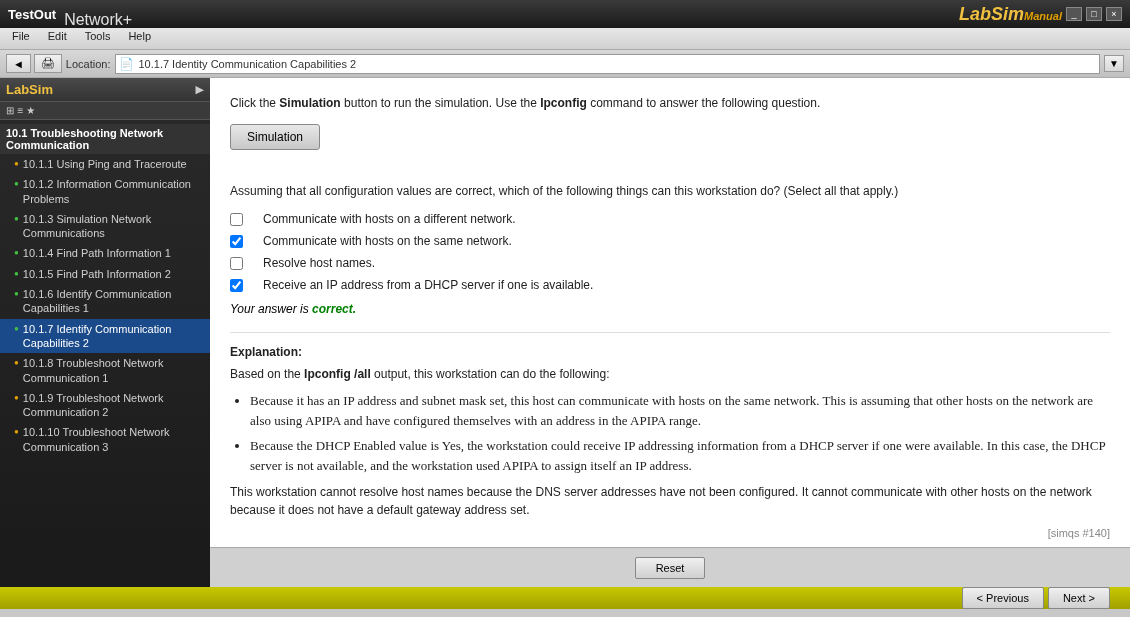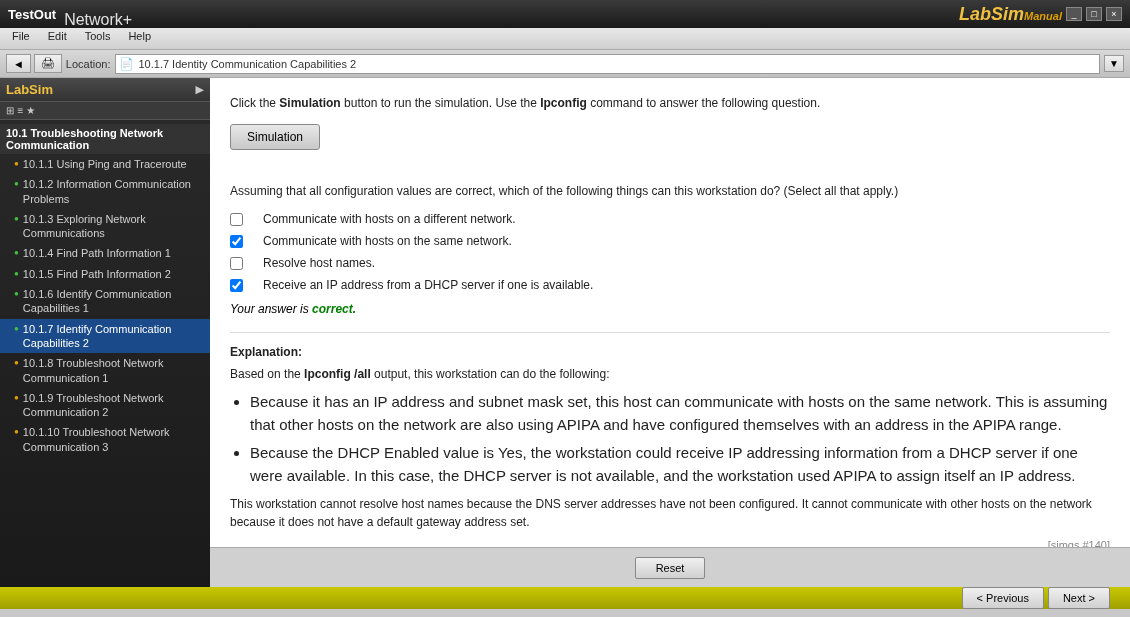--- a/index.html
+++ b/index.html
@@ -132,21 +132,21 @@
     .intro-text { font-size: 12px; color: #222; line-height: 1.5; margin-bottom: 12px; }
     .sim-btn { background: linear-gradient(to bottom, #e8e8e8, #c8c8c8); border: 1px solid #888; padding: 5px 16px; font-size: 12px; cursor: pointer; border-radius: 3px; margin-bottom: 16px; display: inline-block; }
     .question-text { font-size: 12px; color: #222; line-height: 1.5; margin-bottom: 12px; }
     .checkbox-item { display: flex; align-items: flex-start; gap: 20px; margin-bottom: 8px; font-size: 12px; color: #222; }
     .checkbox-item input { margin-top: 1px; }
     .answer-line { font-size: 12px; margin: 10px 0 16px 0; font-style: italic; }
     .answer-correct { color: #008000; font-weight: bold; }
     .explanation-title { font-size: 12px; font-weight: bold; color: #222; margin-bottom: 6px; }
     .explanation-text { font-size: 12px; color: #222; line-height: 1.5; margin-bottom: 8px; }
     .bullet-list { padding-left: 20px; margin-bottom: 8px; }
-    .bullet-list li { font-size: 15px; color: #222; line-height: 1.5; margin-bottom: 6px; }
+    .bullet-list li { font-size: 13px; color: #222; line-height: 1.5; margin-bottom: 6px; font-family: Liberation Serif, serif; }
     .image-ref { font-size: 11px; color: #888; text-align: right; margin-top: 8px; }
   </style>
 </head>
 <body>
 
 <div class="title-bar">
   <div class="title-bar-left">
     <span class="title-logo">TestOut</span>
     <span class="title-app">Network+</span>
   </div>
@@ -199,21 +199,21 @@
         <div class="sidebar-item">
           <span class="dot orange">●</span>
           <span class="sidebar-item-text">10.1.1 Using Ping and Traceroute</span>
         </div>
         <div class="sidebar-item">
           <span class="dot">●</span>
           <span class="sidebar-item-text">10.1.2 Information Communication Problems</span>
         </div>
         <div class="sidebar-item">
           <span class="dot">●</span>
-          <span class="sidebar-item-text">10.1.3 Exploring Network Communications</span>
+          <span class="sidebar-item-text">10.1.3 Simulation Network Communications</span>
         </div>
         <div class="sidebar-item">
           <span class="dot">●</span>
           <span class="sidebar-item-text">10.1.4 Find Path Information 1</span>
         </div>
         <div class="sidebar-item">
           <span class="dot">●</span>
           <span class="sidebar-item-text">10.1.5 Find Path Information 2</span>
         </div>
         <div class="sidebar-item">

